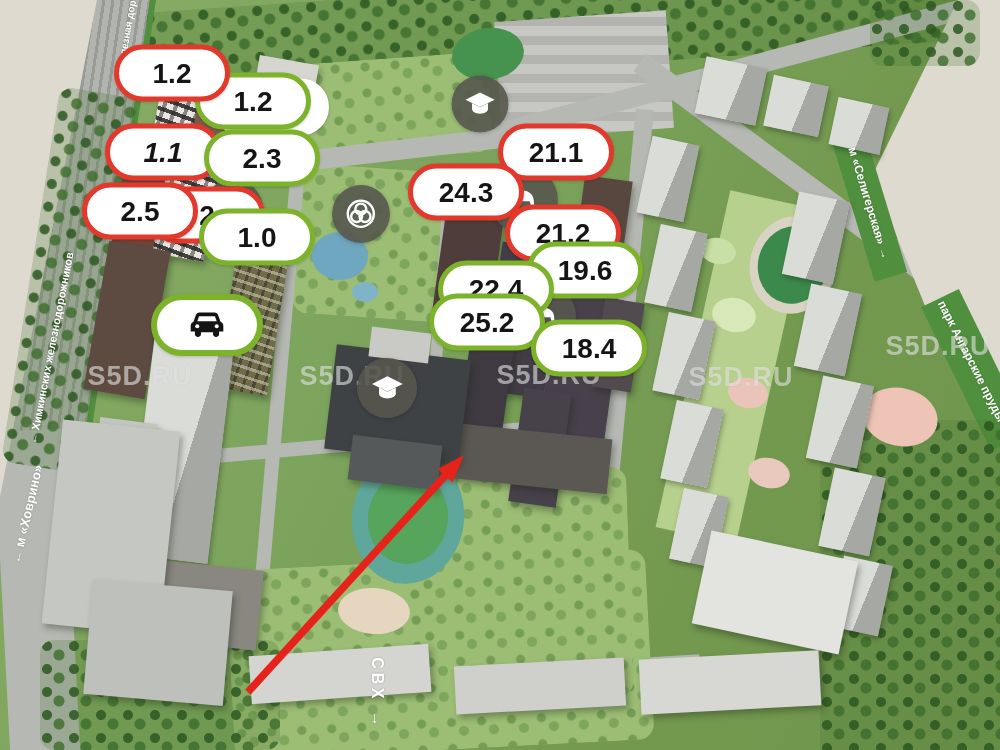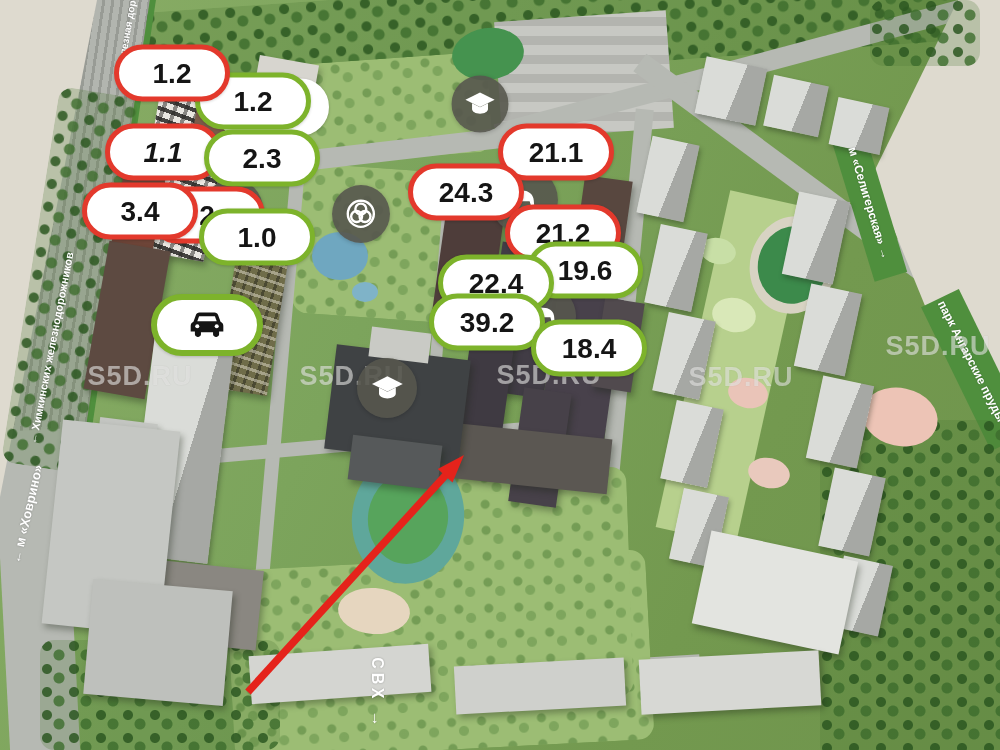--- a/index.html
+++ b/index.html
@@ -223,42 +223,42 @@
       <div class="pill " style="left: 163px; top: 152px; font-style: italic;">
         <span>1.1</span>
       </div>
       <div class="pill green" style="left: 262px; top: 158px; text-align: right;">
         <span>2.3</span>
       </div>
       <div class="pill " style="left: 207px; top: 215px;">
         <span>2</span>
       </div>
       <div class="pill " style="left: 140px; top: 211px;">
-        <span>3.4</span>
+        <span>2.5</span>
       </div>
       <div class="pill green" style="left: 257px; top: 237px;">
         <span>1.0</span>
       </div>
       <div class="pill " style="left: 556px; top: 152px;">
         <span>21.1</span>
       </div>
       <div class="pill " style="left: 466px; top: 192px;">
         <span>24.3</span>
       </div>
       <div class="pill " style="left: 563px; top: 233px;">
         <span>21.2</span>
       </div>
       <div class="pill green" style="left: 585px; top: 270px;">
         <span>19.6</span>
       </div>
-      <div class="pill green" style="left: 496px; top: 283px;">
+      <div class="pill green" style="left: 496px; top: 289px;">
         <span>22.4</span>
       </div>
       <div class="pill green" style="left: 487px; top: 322px;">
-        <span>39.2</span>
+        <span>25.2</span>
       </div>
       <div class="pill green" style="left: 589px; top: 348px;">
         <span>18.4</span>
       </div>
       <div class="pill green parking" style="left: 207px; top: 325px;">
         <svg viewBox="0 0 24 24">
           <use href="#sym-car"></use>
         </svg>
       </div>
     </div>

